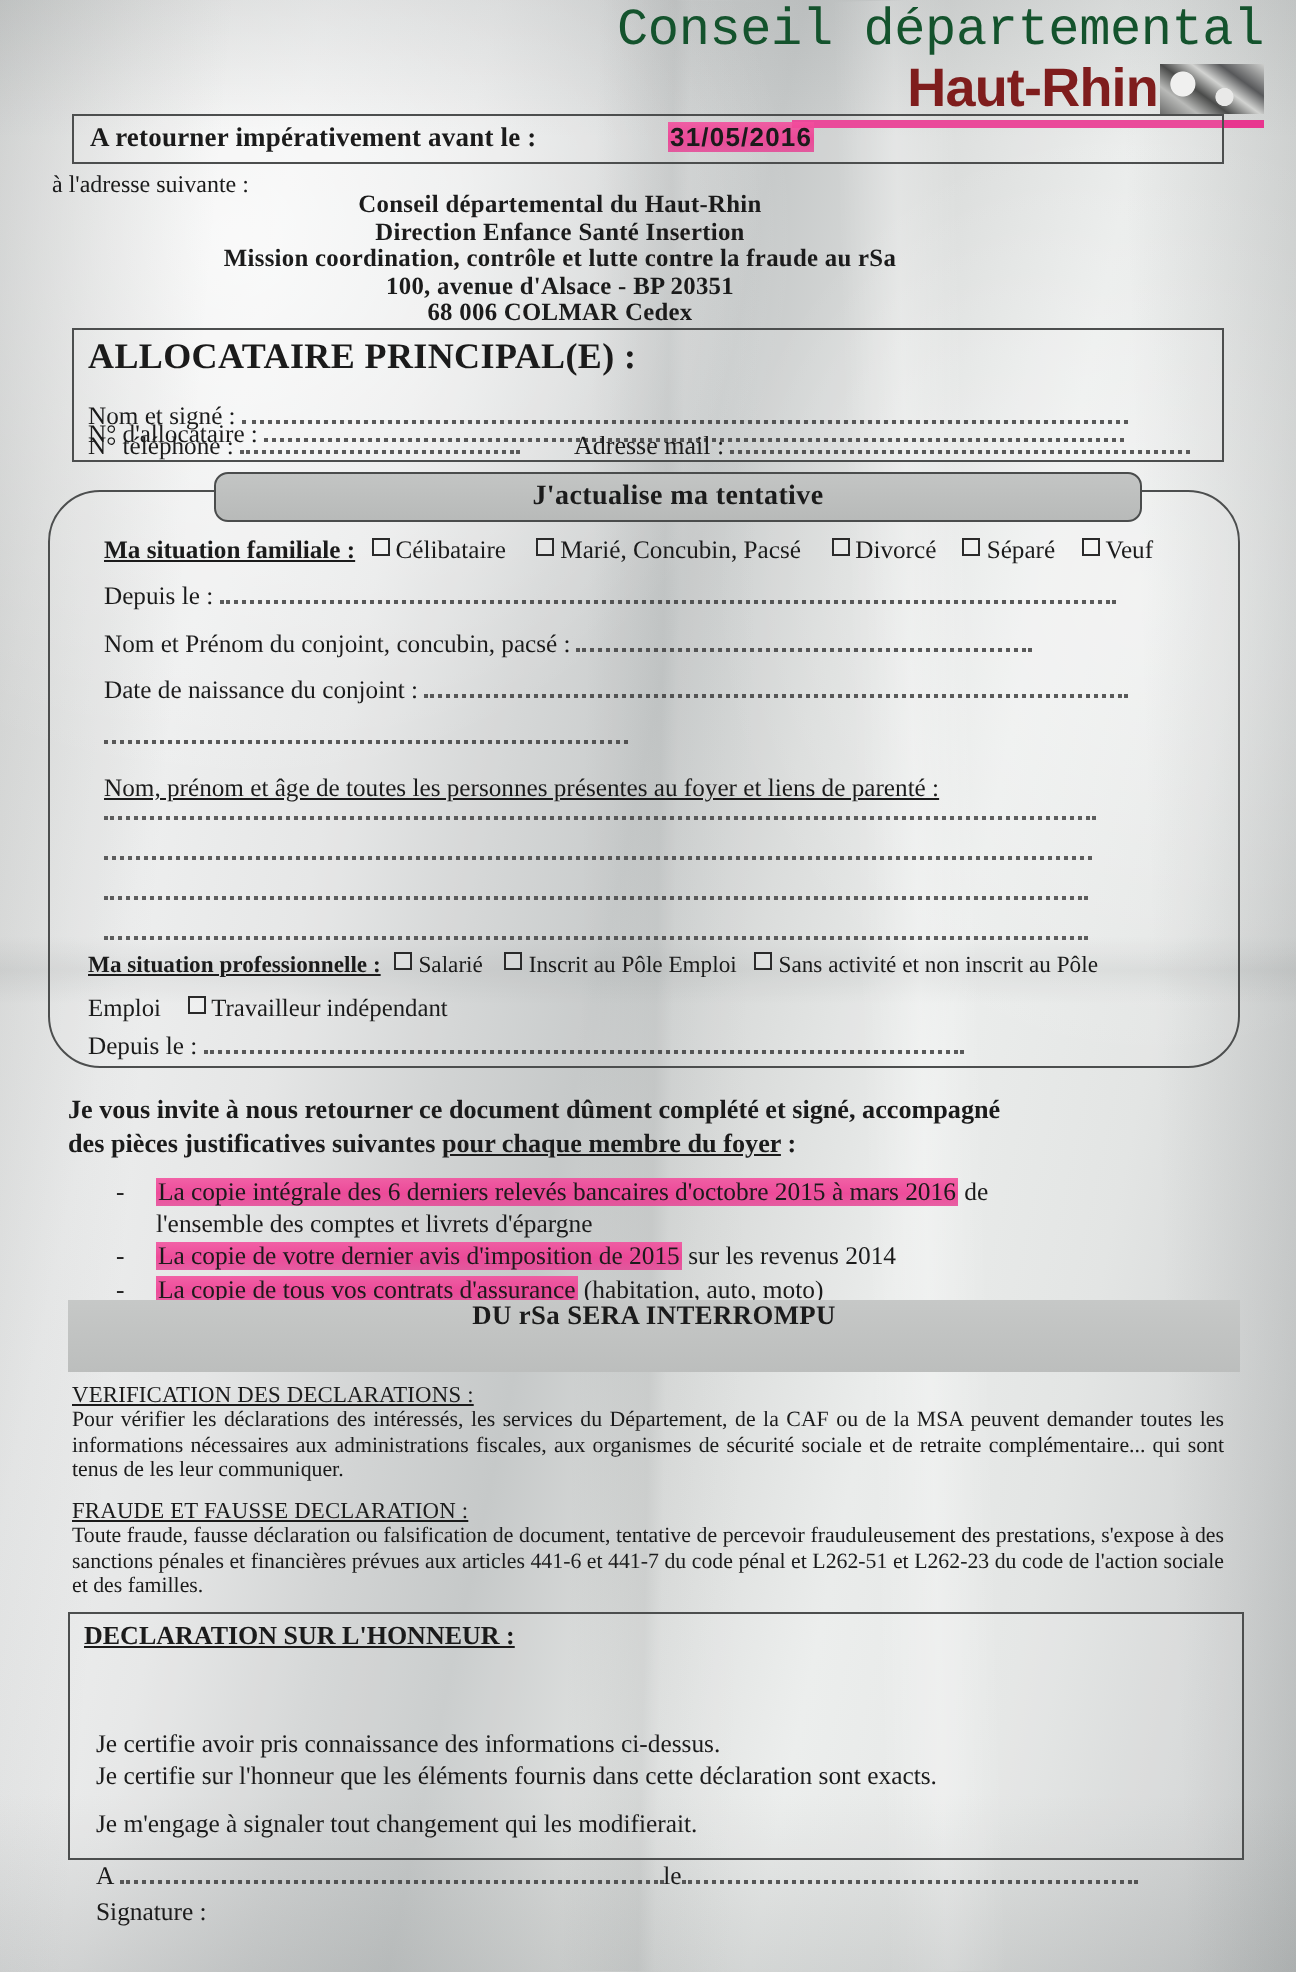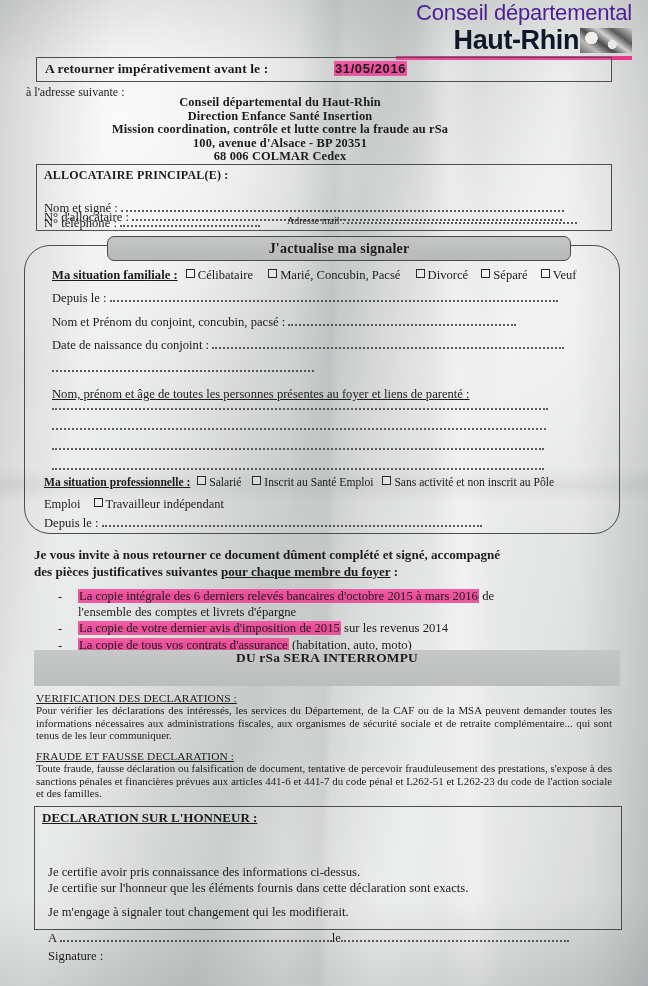--- a/index.html
+++ b/index.html
@@ -97,33 +97,33 @@
   }
 
   
   #logo-block {
     position: absolute;
     right: 16px; top: 2px;
     text-align: right;
     line-height: 1;
   }
   #logo-line1 {
-    font-family: Liberation Sans, sans-serif;
-    font-size: 22px;
+    font-family: Liberation Mono, monospace;
+    font-size: 26px;
     letter-spacing: -0.2px;
-    color: #4c1d95;
+    color: #14532d;
     display: block;
   }
   #logo-row { display: flex; align-items: flex-end; justify-content: flex-end; gap: 0px; margin-top: 3px; }
   #logo-line2 {
     font-family: "Liberation Sans", "DejaVu Sans", sans-serif;
     font-size: 27px;
     font-weight: bold;
     letter-spacing: -0.4px;
-    color: #0f172a;
+    color: #7f1d1d;
   }
   #logo-emblem {
     width: 52px; height: 25px;
     margin-left: 1px; margin-bottom: 1px;
     background:
       radial-gradient(circle at 22% 40%, #f0f0ef 0 14%, rgba(240,240,239,0) 15%),
       radial-gradient(circle at 62% 66%, #e9e9e8 0 12%, rgba(233,233,232,0) 13%),
       linear-gradient(36deg, #6c6d6c 0%, #b9bab8 22%, #4a4b4a 40%, #d2d3d1 58%, #57585a 74%, #cfd0ce 100%);
     overflow: hidden;
   }
@@ -156,26 +156,26 @@
   #addr-intro { left: 26px; top: 85px; font-size: 12px; }
   #addr-block {
     left: 0; top: 96px; width: 560px;
     text-align: center;
     font-size: 12.4px; font-weight: bold;
     line-height: 13.6px;
   }
   #addr-block div { letter-spacing: 0.15px; }
 
   #box-alloc { left: 36px; top: 164px; width: 574px; height: 65px; }
-  #alloc-title { position: absolute; left: 7px; top: 3px; font-size: 12px; font-weight: bold; letter-spacing: .2px; }
+  #alloc-title { position: absolute; left: 7px; top: 3px; font-size: 18px; font-weight: bold; letter-spacing: .2px; }
   .alloc-row { position: absolute; left: 7px; font-size: 12.6px; }
   #alloc-row1 { top: 21px; margin-top: 24px; }
   #alloc-row2 { top: 36px; }
   #alloc-row3 { top: 51px; }
-  #alloc-mail { position: absolute; left: 250px; top: 50px; font-size: 10px; }
+  #alloc-mail { position: absolute; left: 250px; top: 50px; font-size: 13px; }
 
   
   #box-actu {
     position: absolute;
     left: 24px; top: 245px; width: 594px; height: 287px;
     border: 1.4px solid #4c4e4e;
     border-radius: 26px;
     background: rgba(255,255,255,0.07);
   }
   #actu-title-bar {
@@ -292,21 +292,21 @@
     </div>
 
     <div id="alloc-mail">
       <span>Adresse mail :</span>
       <span class="dots" style="width:230px"></span>
     </div>
   </div>
 
   <div id="box-actu"></div>
   <div id="actu-title-bar">
-    <span id="actu-title">J'actualise ma signaler</span>
+    <span id="actu-title">J'actualise ma tentative</span>
   </div>
 
   <div class="fl" style="left:52px; top:268px;">
     <span class="b u">Ma situation familiale :</span>
     <span style="margin-left:5px">
       <span class="cb"></span><span>Célibataire</span>
     </span>
     <span style="margin-left:12px">
       <span class="cb"></span><span>Marié, Concubin, Pacsé</span>
     </span>
@@ -346,21 +346,21 @@
   <div class="dotline" style="left:52px; top:428px; width:494px;"></div>
   <div class="dotline" style="left:52px; top:448px; width:492px;"></div>
   <div class="dotline" style="left:52px; top:468px; width:492px;"></div>
 
   <div id="prof-line" class="abs nowrap">
     <span class="b u">Ma situation professionnelle :</span>
     <span style="margin-left:4px">
       <span class="cb"></span><span>Salarié</span>
     </span>
     <span style="margin-left:8px">
-      <span class="cb"></span><span>Inscrit au Santé Emploi</span>
+      <span class="cb"></span><span>Inscrit au Pôle Emploi</span>
     </span>
     <span style="margin-left:6px">
       <span class="cb"></span><span>Sans activité et non inscrit au Pôle</span>
     </span>
   </div>
 
   <div id="prof-line2" class="abs">
     <span>Emploi</span>
     <span style="margin-left:10px">
       <span class="cb"></span><span>Travailleur indépendant</span>

